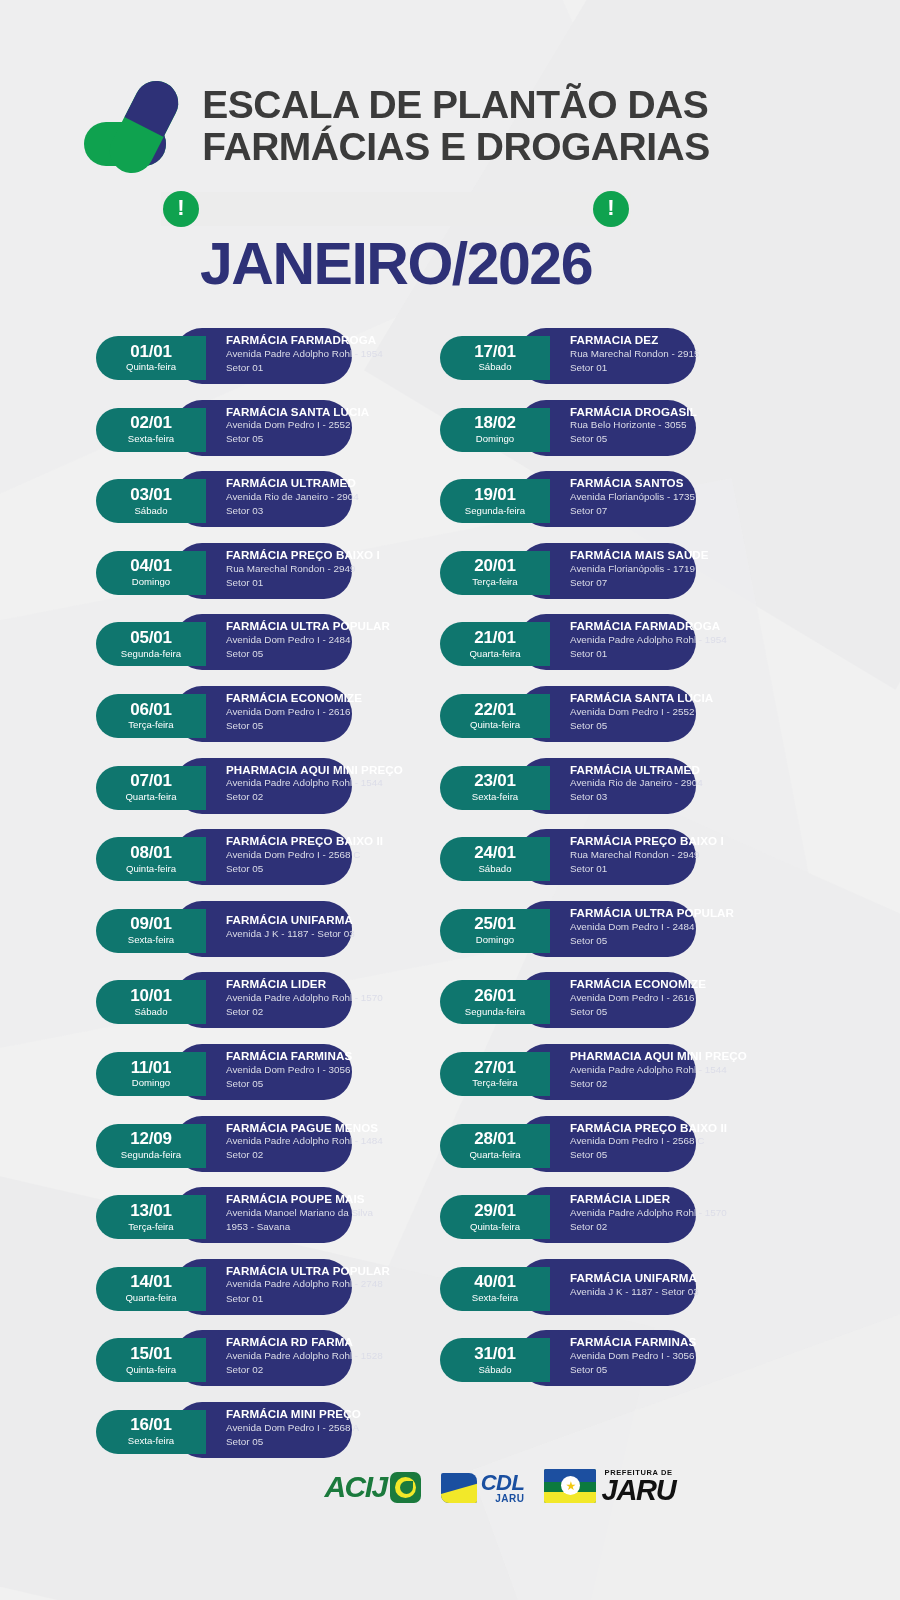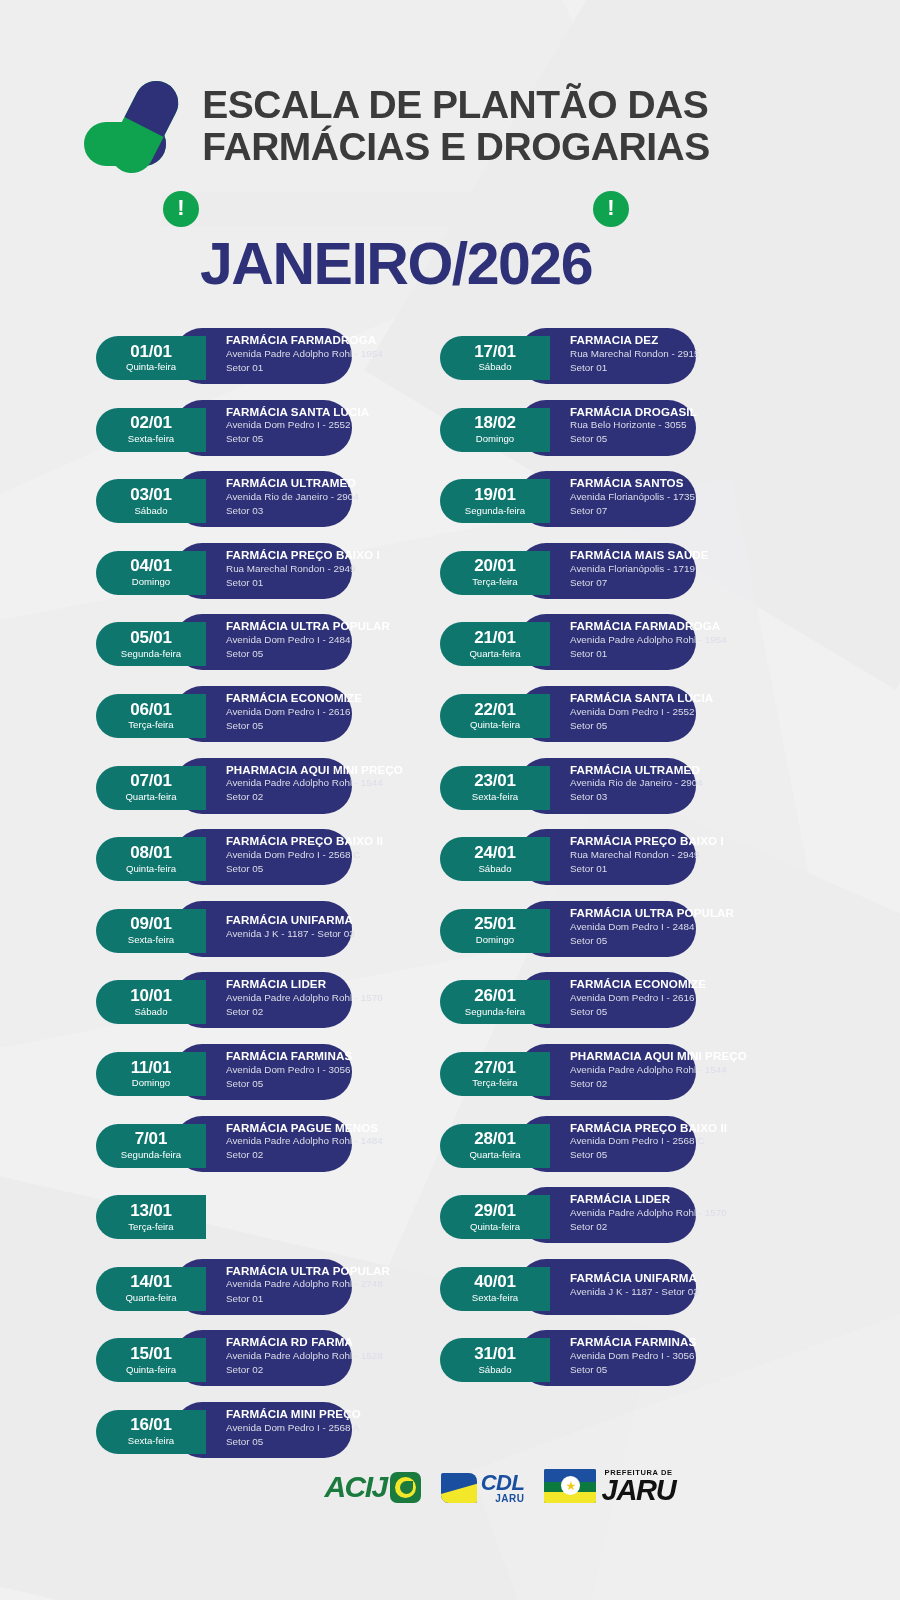--- a/index.html
+++ b/index.html
@@ -426,25 +426,30 @@
             <div class="w">Domingo</div>
           </div>
         </div>
         <div class="row">
           <div class="card">
             <div class="pharmacy">FARMÁCIA PAGUE MENOS</div>
             <div class="addr">Avenida Padre Adolpho Rohl - 1484</div>
             <div class="addr">Setor 02</div>
           </div>
           <div class="chip">
-            <div class="d">7/01</div>
+            <div class="d">12/09</div>
             <div class="w">Segunda-feira</div>
           </div>
         </div>
         <div class="row">
+          <div class="card">
+            <div class="pharmacy">FARMÁCIA POUPE MAIS</div>
+            <div class="addr">Avenida Manoel Mariano da Silva</div>
+            <div class="addr">1953 - Savana</div>
+          </div>
           <div class="chip">
             <div class="d">13/01</div>
             <div class="w">Terça-feira</div>
           </div>
         </div>
         <div class="row">
           <div class="card">
             <div class="pharmacy">FARMÁCIA ULTRA POPULAR</div>
             <div class="addr">Avenida Padre Adolpho Rohl - 2748</div>
             <div class="addr">Setor 01</div>

